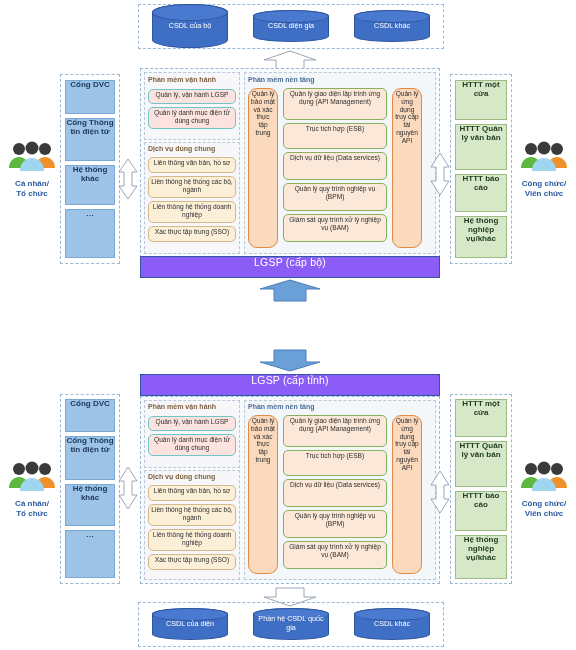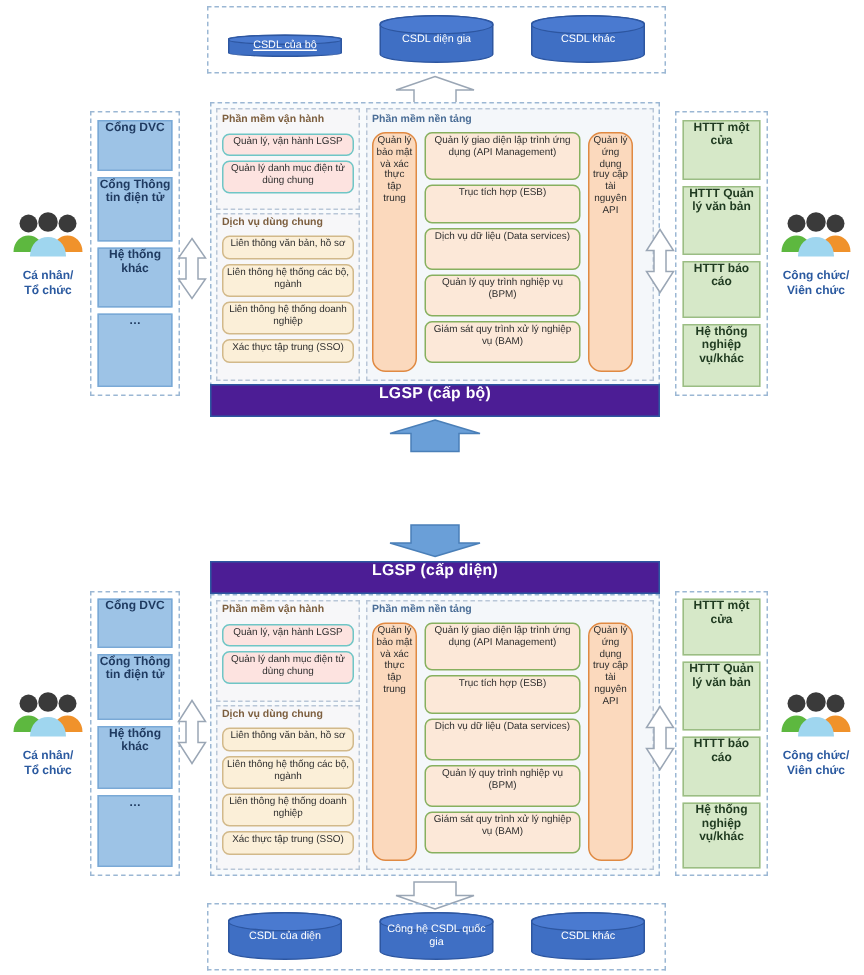--- a/index.html
+++ b/index.html
@@ -71,25 +71,25 @@
   .actor { position: absolute; width: 56px; text-align: center; }
   .actor-label {
     font-size: 8px; font-weight: 700; color: #2b5aa0;
     line-height: 1.25; margin-top: 1px;
   }
   .actor-svg { display: block; margin: 0 auto; }
 
   
   .lgsp-bar {
     position: absolute;
-    background: #4c1d95;
+    background: #8b5cf6;
     border: 1px solid #2d58a0;
     color: #ffffff;
     font-size: 10.5px;
-    font-weight: 700;
+    font-weight: 400;
     letter-spacing: .2px;
   }
   .panel-outer {
     position: absolute;
     border: 1px dashed #9bb7d4;
     background: #fbfbfb;
   }
   .panel-title {
     position: absolute;
     font-size: 7px;
@@ -144,21 +144,21 @@
   .hcyl span { position: relative; z-index: 2; }
 
   svg.conn { position: absolute; overflow: visible; }
 </style>
 </head>
 <body>
 
 <div id="page">
 
   <div class="dashbox" style="left:138px;top:4px;width:306px;height:45px;"></div>
-  <div class="cyl" style="left:152px;top:23px;width:76px;height:15px;text-decoration:underline;">
+  <div class="cyl" style="left:152px;top:4px;width:76px;height:44px;">
       <span>CSDL của bộ</span>
     </div>
   <div class="cyl" style="left:253px;top:10px;width:76px;height:32px;">
       <span>CSDL diện gia</span>
     </div>
   <div class="cyl" style="left:354px;top:10px;width:76px;height:32px;">
       <span>CSDL khác</span>
     </div>
 
   <svg class="conn" style="left:262px;top:49px;width:56px;height:22px;" viewBox="0 0 56 22">
@@ -288,21 +288,21 @@
   <svg class="conn" style="left:258px;top:279px;width:64px;height:24px;" viewBox="0 0 64 24">
     <polygon points="32,1 62,10 48,10 48,22 16,22 16,10 2,10" fill="#6a9fd8" stroke="#4a7fb8" stroke-width="1"></polygon>
   </svg>
 
 
   <svg class="conn" style="left:258px;top:348px;width:64px;height:24px;" viewBox="0 0 64 24">
     <polygon points="32,23 62,14 48,14 48,2 16,2 16,14 2,14" fill="#6a9fd8" stroke="#4a7fb8" stroke-width="1"></polygon>
   </svg>
 
   <div class="lgsp-bar ctr" style="left:140px;top:374px;width:300px;height:22px;">
-      <span>LGSP (cấp diện)</span>
+      <span>LGSP (cấp tỉnh)</span>
     </div>
 
   <div class="actor" style="left:4px;top:458px;">
     <svg class="actor-svg" width="52" height="40" viewBox="0 0 52 40">
       <circle cx="13" cy="11" r="6" fill="#3a3a3a"></circle>
         <path d="M3 30c0-7 5-11 10-11s10 4 10 11z" fill="#5db83f"></path>
       <circle cx="39" cy="11" r="6" fill="#3a3a3a"></circle>
         <path d="M29 30c0-7 5-11 10-11s10 4 10 11z" fill="#f0922b"></path>
       <circle cx="26" cy="10" r="6.5" fill="#3a3a3a"></circle>
         <path d="M14 33c0-8 5.5-13 12-13s12 5 12 13z" fill="#9fd6ef"></path>
@@ -416,19 +416,19 @@
 
   <svg class="conn" style="left:262px;top:586px;width:56px;height:22px;" viewBox="0 0 56 22">
     <polygon points="28,20 54,11 42,11 42,2 14,2 14,11 2,11" fill="#ffffff" stroke="#9aa6b5" stroke-width="1"></polygon>
   </svg>
 
   <div class="dashbox" style="left:138px;top:602px;width:306px;height:45px;"></div>
   <div class="cyl" style="left:152px;top:608px;width:76px;height:32px;">
       <span>CSDL của diện</span>
     </div>
   <div class="cyl" style="left:253px;top:608px;width:76px;height:32px;">
-      <span>Công hệ CSDL quốc gia</span>
+      <span>Phần hệ CSDL quốc gia</span>
     </div>
   <div class="cyl" style="left:354px;top:608px;width:76px;height:32px;">
       <span>CSDL khác</span>
     </div>
 
 </div>
 
 </body></html>

